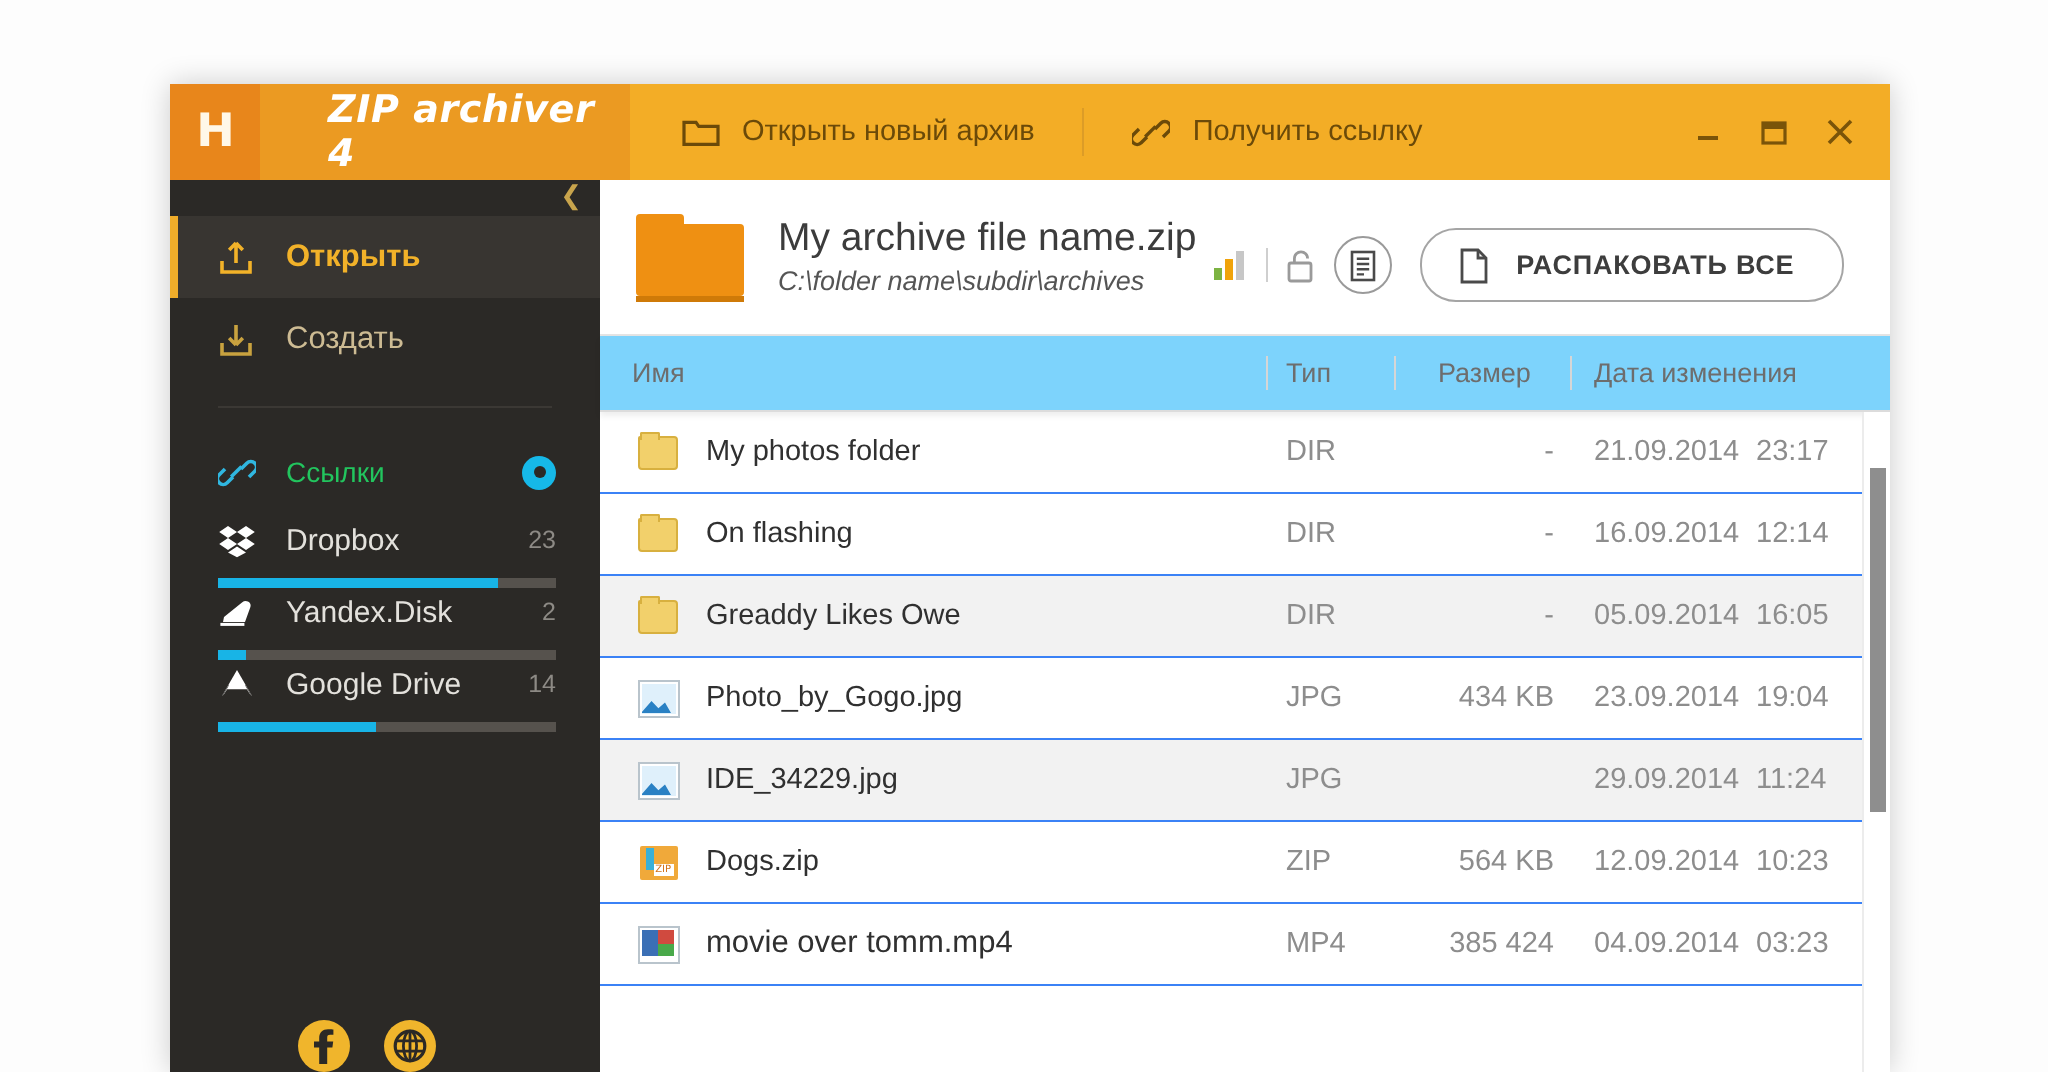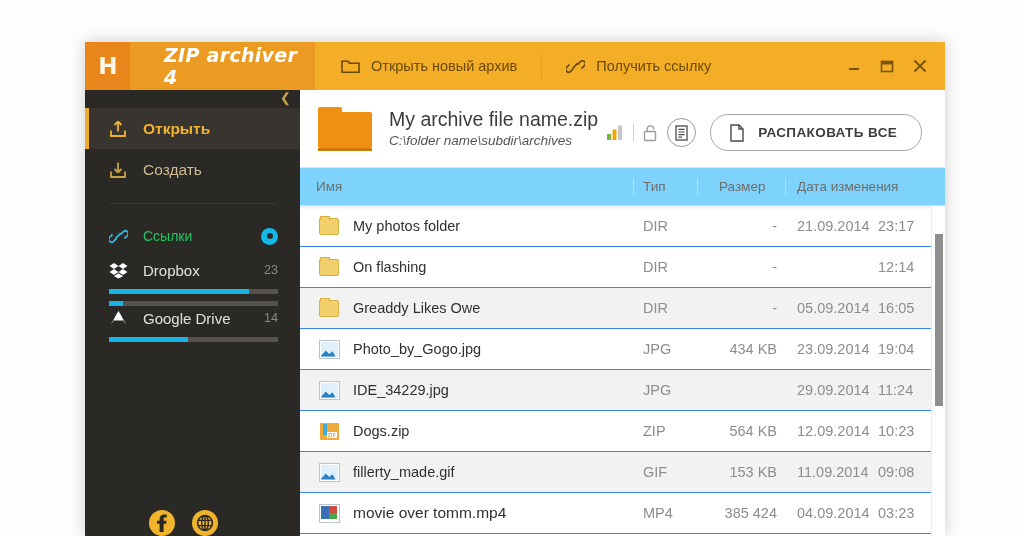--- a/index.html
+++ b/index.html
@@ -562,20 +562,30 @@
           </span>
           <span class="cloud-name">Dropbox</span>
           <span class="cloud-count">23</span>
         </div>
         <div class="bar-track">
           <div class="bar-fill" style="width:83%"></div>
         </div>
       </div>
 
       <div class="cloud-row">
+        <div class="cloud-line">
+          <span class="nav-ico">
+            <svg class="ico-svg" width="19" height="15" viewBox="0 0 19 15">
+              <path d="M3 9.5 12 2.2c2.2-1.7 5 0.2 4.2 2.3L13.5 12H2.5z" fill="#ffffff"></path>
+              <path d="M1.2 13.2h12" stroke="#ffffff" stroke-width="1.5"></path>
+            </svg>
+          </span>
+          <span class="cloud-name">Yandex.Disk</span>
+          <span class="cloud-count">2</span>
+        </div>
         <div class="bar-track">
           <div class="bar-fill" style="width:8%"></div>
         </div>
       </div>
 
       <div class="cloud-row">
         <div class="cloud-line">
           <span class="nav-ico">
             <svg class="ico-svg" width="19" height="16" viewBox="0 0 19 16">
               <path d="M9.5 1 17 14H2z" fill="#ffffff"></path>
@@ -677,20 +687,21 @@
           <span class="cell c-time">23:17</span>
         </div>
 
         <div class="row">
           <span class="cell c-icon">
               <span class="folder-ic"></span>
             </span>
           <span class="cell c-name">On flashing</span>
           <span class="cell c-type">DIR</span>
           <span class="cell c-size">-</span>
+          <span class="cell c-date">16.09.2014</span>
           <span class="cell c-time">12:14</span>
         </div>
 
         <div class="row alt">
           <span class="cell c-icon">
               <span class="folder-ic"></span>
             </span>
           <span class="cell c-name">Greaddy Likes Owe</span>
           <span class="cell c-type">DIR</span>
           <span class="cell c-size">-</span>
@@ -732,33 +743,20 @@
                 <span class="lbl">ZIP</span>
               </span>
             </span>
           <span class="cell c-name">Dogs.zip</span>
           <span class="cell c-type">ZIP</span>
           <span class="cell c-size">564 KB</span>
           <span class="cell c-date">12.09.2014</span>
           <span class="cell c-time">10:23</span>
         </div>
 
-        <div class="row alt">
-          <span class="cell c-icon">
-              <span class="img-ic">
-                <span class="sky"></span>
-                <span class="hill"></span>
-              </span>
-            </span>
-          <span class="cell c-name">fillerty_made.gif</span>
-          <span class="cell c-type">GIF</span>
-          <span class="cell c-size">153 KB</span>
-          <span class="cell c-date">11.09.2014</span>
-          <span class="cell c-time">09:08</span>
-        </div>
 
         <div class="row big">
           <span class="cell c-icon">
               <span class="mp4-ic">
                 <span class="a"></span>
                 <span class="b"></span>
                 <span class="c"></span>
               </span>
             </span>
           <span class="cell c-name">movie over tomm.mp4</span>

